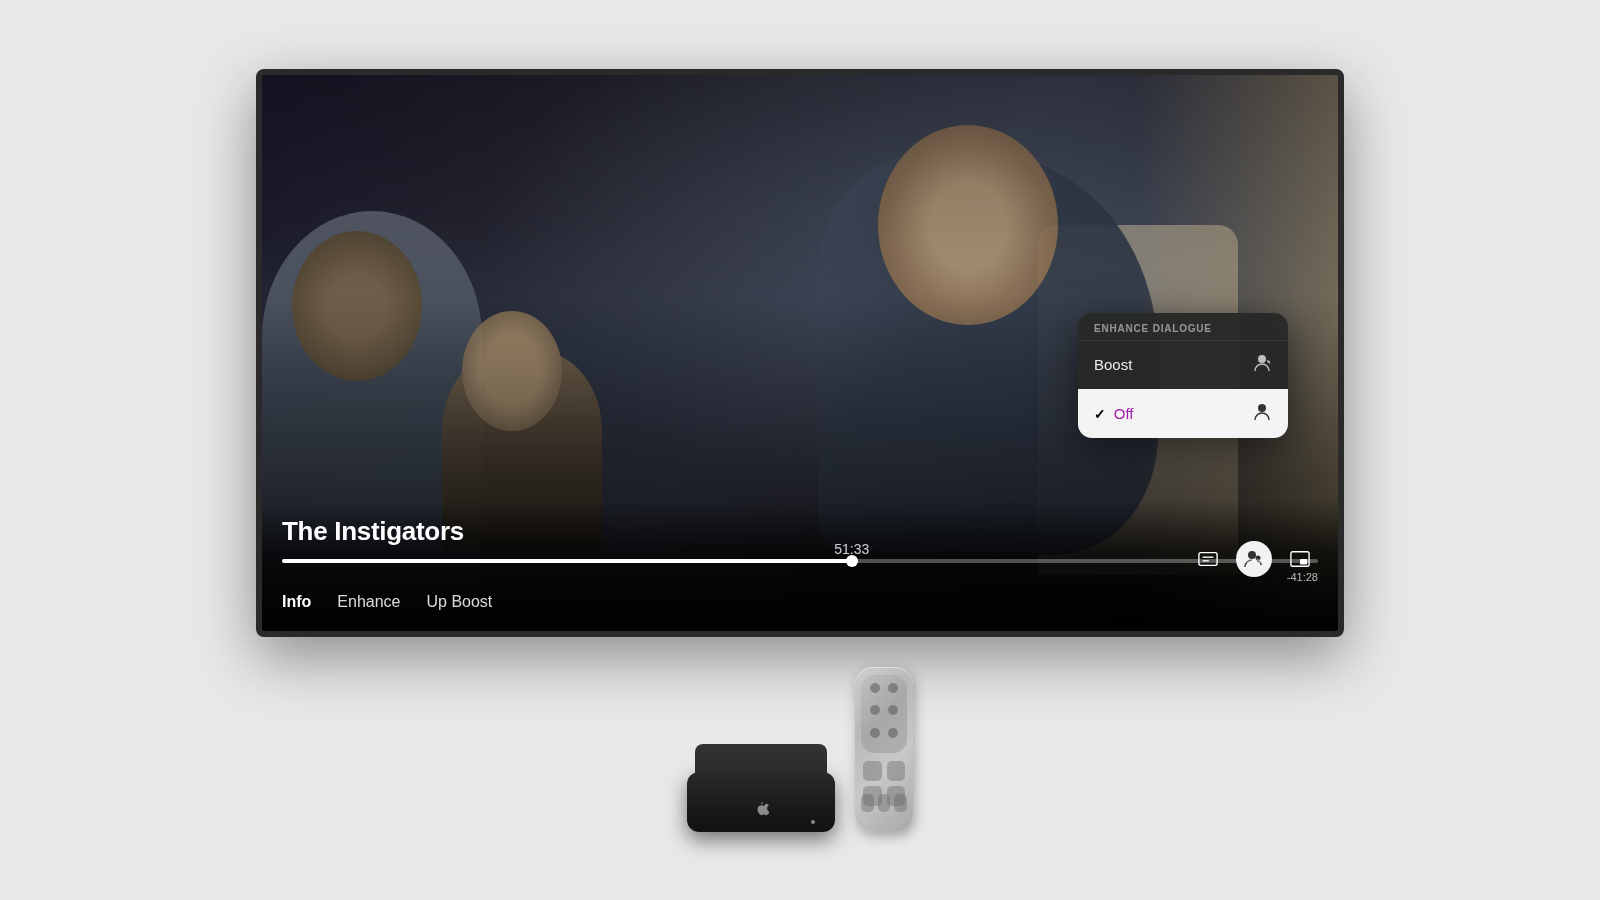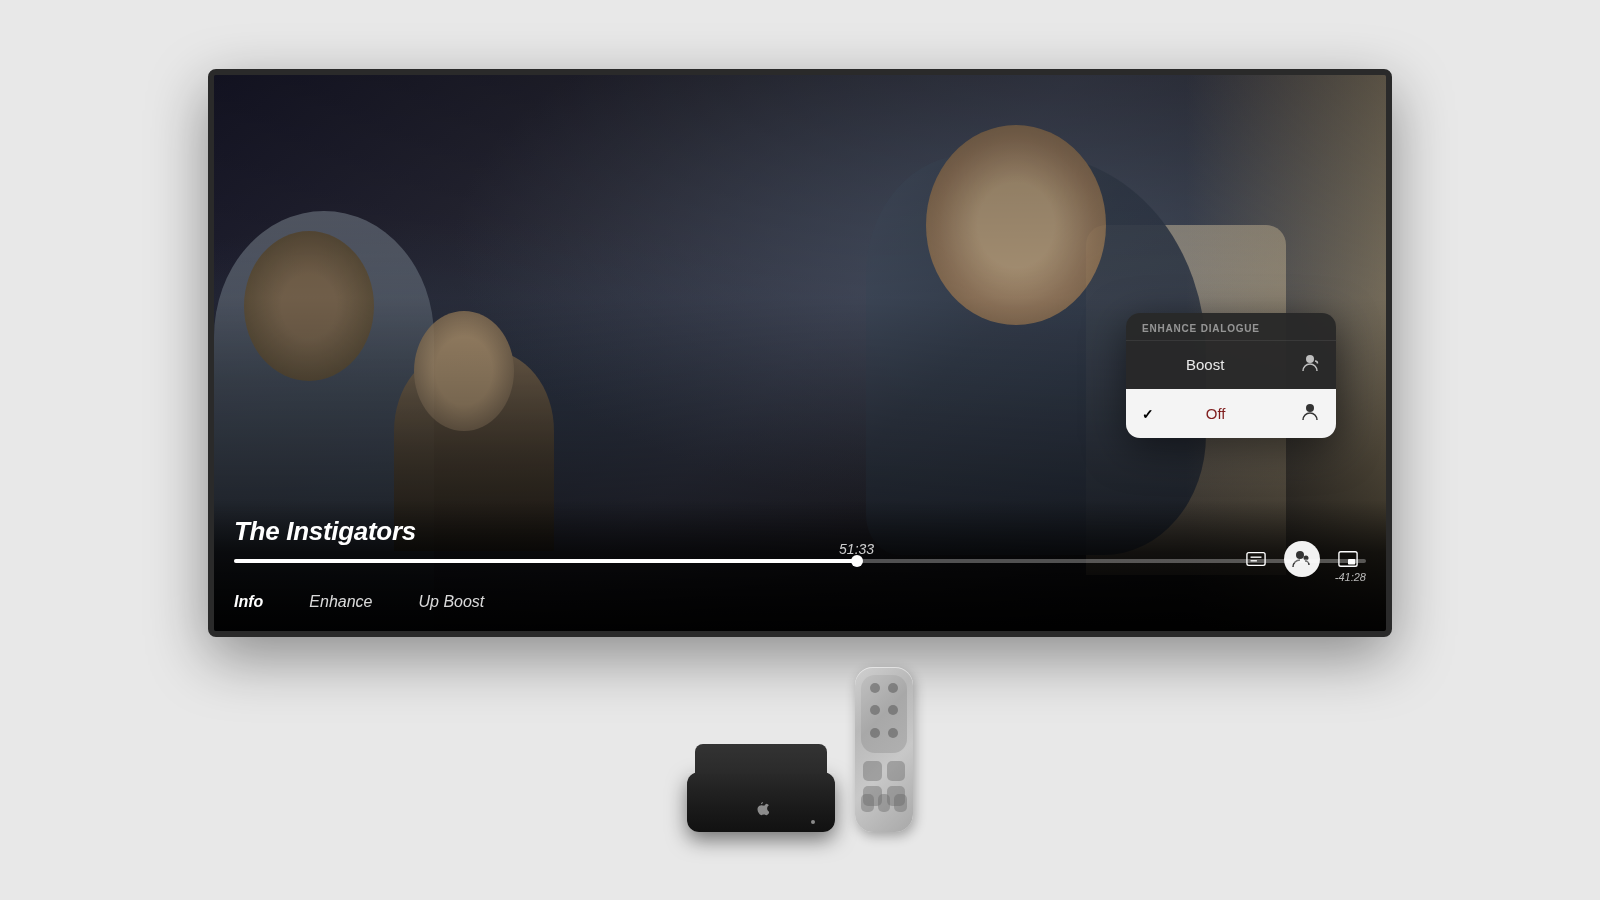--- a/index.html
+++ b/index.html
@@ -22,21 +22,21 @@
       background: #e8e8e8;
       display: flex;
       flex-direction: column;
       align-items: center;
       justify-content: center;
     }
 
     
     .tv-screen {
       position: relative;
-      width: 1184px;
+      width: 1088px;
       height: 568px;
       background: #1a1a1a;
       border-radius: 8px;
       border: 6px solid #2a2a2a;
       overflow: hidden;
       box-shadow: 0 20px 60px rgba(0,0,0,0.4);
     }
 
     
     .video-bg {
@@ -160,21 +160,20 @@
     }
 
     
     .playback-ui {
       position: absolute;
       bottom: 0;
       left: 0;
       right: 0;
       padding: 16px 20px 20px;
       background: linear-gradient(to top, rgba(0,0,0,0.9) 0%, rgba(0,0,0,0.6) 60%, transparent 100%);
-      font-style: italic;
     }
 
     .title {
       color: #ffffff;
       font-size: 26px;
       font-weight: 700;
       margin-bottom: 12px;
       letter-spacing: -0.3px;
     }
 
@@ -219,21 +218,21 @@
       font-size: 11px;
     }
 
     .time-remaining {
       color: rgba(255,255,255,0.7);
       font-size: 11px;
     }
 
     .nav-tabs {
       display: flex;
-      gap: 46px;
+      gap: 26px;
       align-items: center;
     }
 
     .nav-tab {
       color: rgba(255,255,255,0.85);
       font-size: 16px;
       font-weight: 500;
       cursor: pointer;
     }
 
@@ -302,25 +301,24 @@
     }
 
     .enhance-menu-item.selected {
       background: rgba(255,255,255,0.95);
     }
 
     .enhance-menu-item-label {
       font-size: 15px;
       font-weight: 500;
       color: rgba(255,255,255,0.9);
-      margin-left: 44px;
     }
 
     .enhance-menu-item.selected .enhance-menu-item-label {
-      color: #7f1d1d;
+      color: #a21caf;
     }
 
     .enhance-menu-item-icon {
       font-size: 16px;
       color: rgba(255,255,255,0.7);
     }
 
     .enhance-menu-item.selected .enhance-menu-item-icon {
       color: #333;
     }

